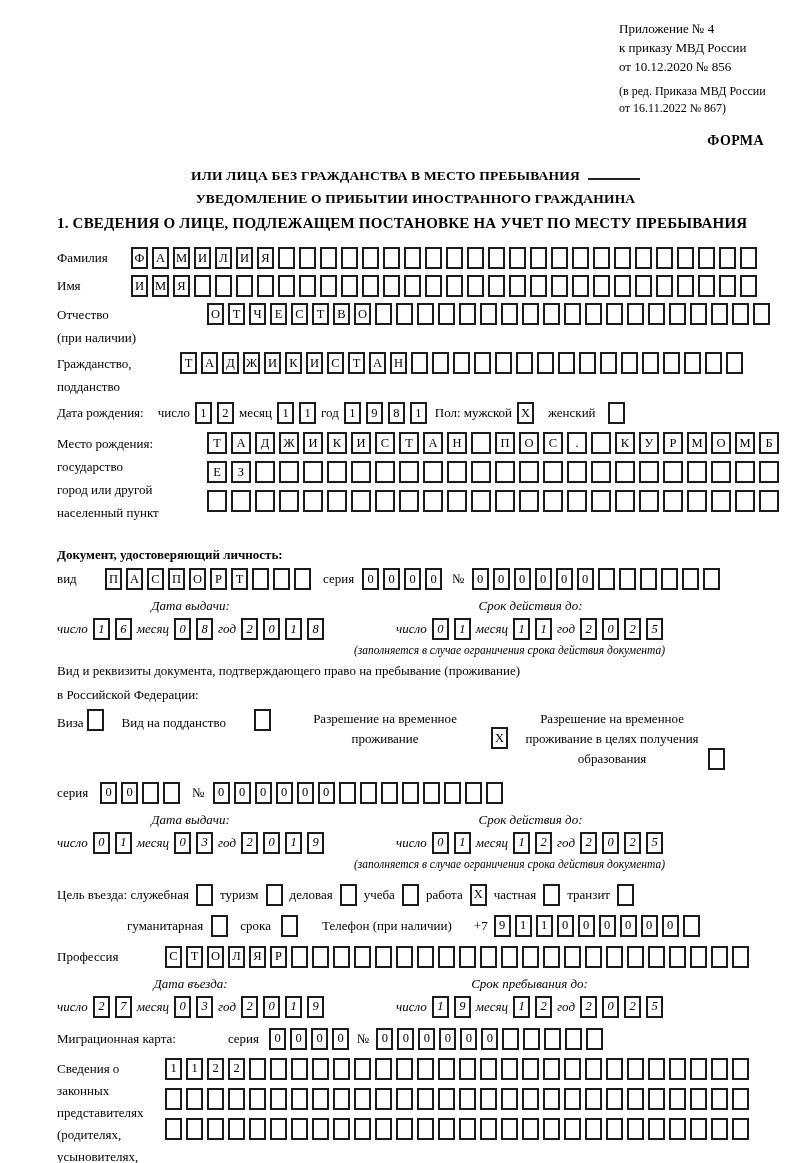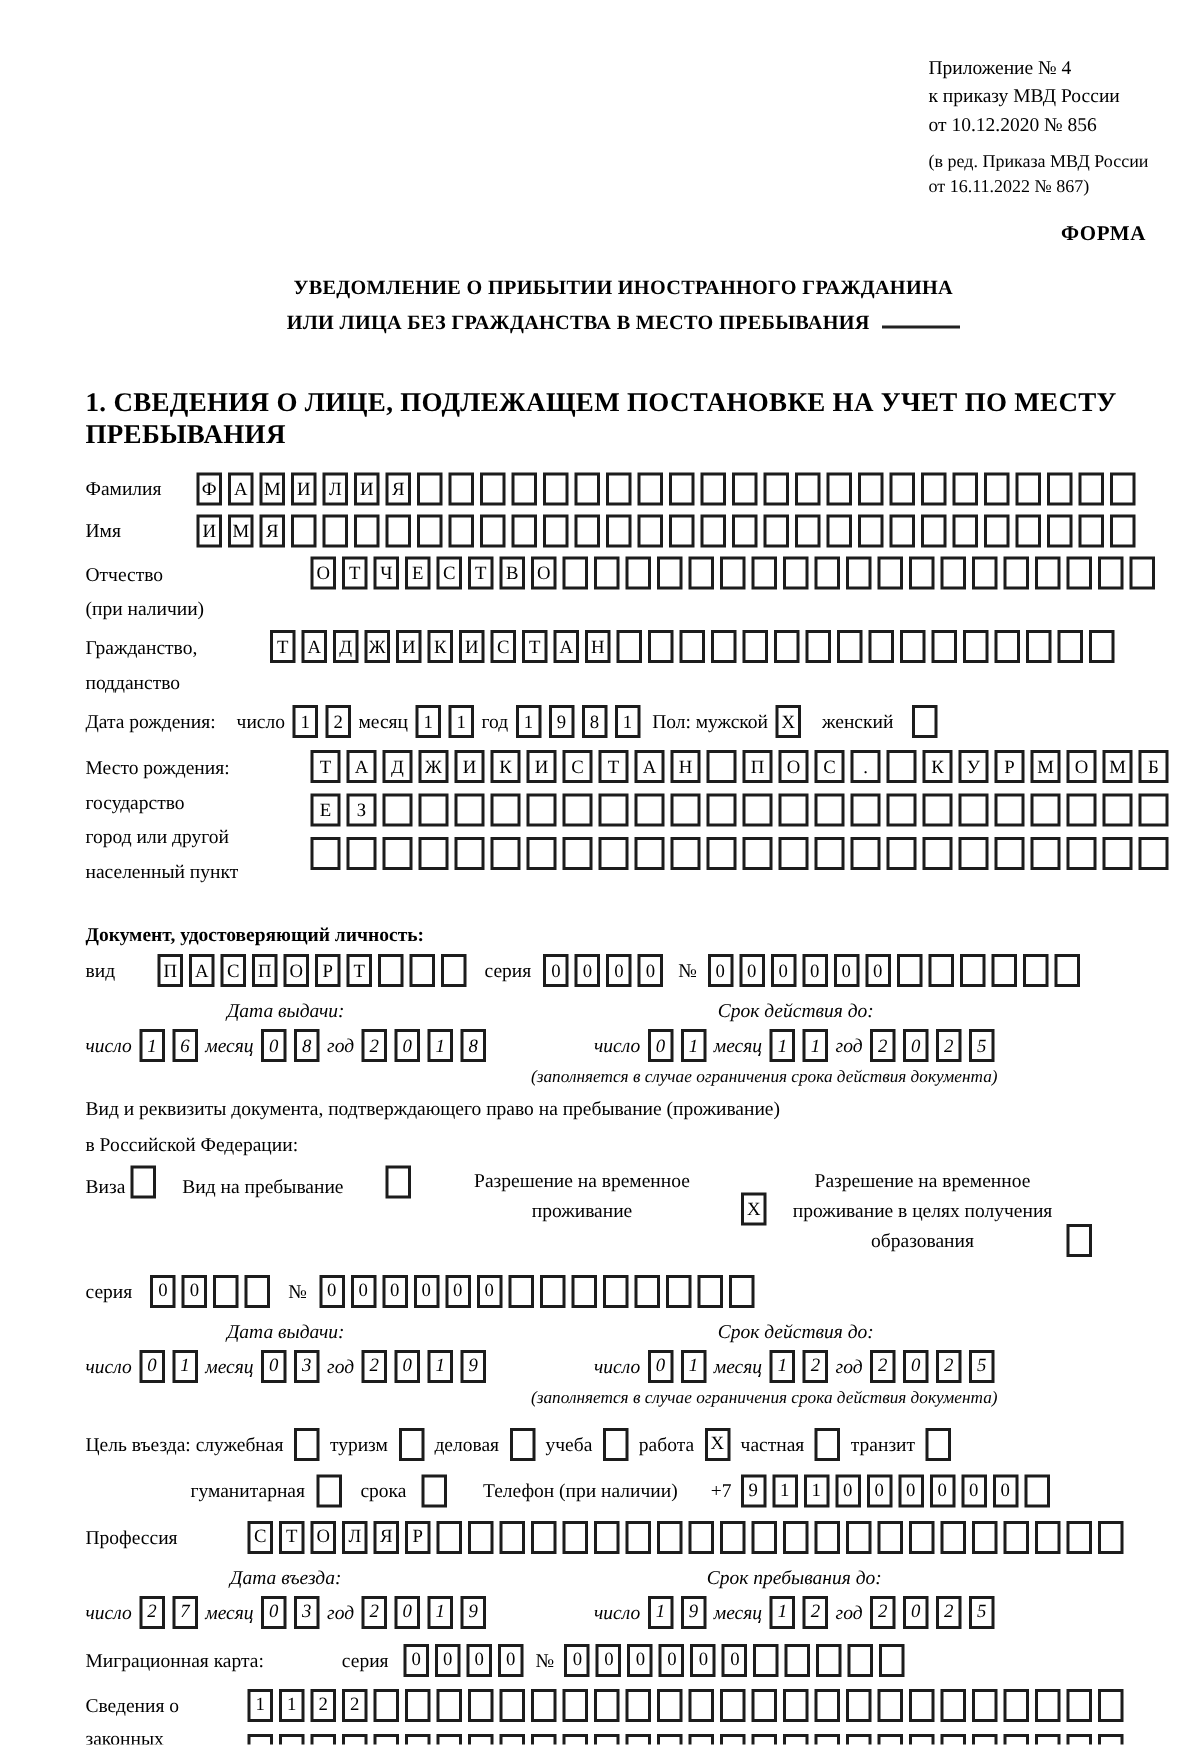--- a/index.html
+++ b/index.html
@@ -2,29 +2,29 @@
 <html><head>
 <meta charset="utf-8">
 <style>
   * { box-sizing: border-box; margin: 0; padding: 0; }
   html, body { background: #ffffff; }
   body {
     width: 800px; height: 1163px; margin: 0 auto;
     font-family: "Liberation Serif", "DejaVu Serif", serif;
     color: #000; overflow: hidden;
   }
-  .page { padding: 36px 26px 0 57px; height: 100%; position: relative; }
+  .page { padding: 20px 26px 0 57px; height: 100%; position: relative; }
 
   
   .hdr-note { margin-left: 562px; font-size: 13px; line-height: 1.45; }
   .hdr-note .ed { font-size: 12px; margin-top: 6px; line-height: 1.45; }
   .forma { text-align: right; margin: 16px 10px 0 0; font-weight: bold; font-size: 14px; letter-spacing: .4px; }
   .title { text-align: center; font-weight: bold; font-size: 13.5px; line-height: 1.7; margin-top: 16px; letter-spacing: .2px; }
   .blank { display: inline-block; width: 52px; border-bottom: 2px solid #222; height: 13px; margin-left: 8px; }
-  .section-h { font-weight: bold; font-size: 18px; margin-top: 31px; letter-spacing: .2px; font-family: Liberation Serif, serif; }
+  .section-h { font-weight: bold; font-size: 15px; margin-top: 4px; letter-spacing: .2px; font-family: Liberation Serif, serif; }
 
   
   .row { display: flex; align-items: center; margin-top: 6px; }
   .row.top { align-items: flex-start; }
   .lbl { font-size: 13px; flex-shrink: 0; }
   .cells { display: flex; gap: 4px; flex-shrink: 0; }
   .cell {
     width: 17px; height: 22px; border: 2px solid #1c1c1c;
     display: inline-flex; align-items: center; justify-content: center;
     font-size: 12.5px; flex-shrink: 0; background: #fff;
@@ -62,24 +62,24 @@
     <div>к приказу МВД России</div>
     <div>от 10.12.2020 № 856</div>
     <div class="ed">
       <div>(в ред. Приказа МВД России</div>
       <div>от 16.11.2022 № 867)</div>
     </div>
   </div>
   <div class="forma">ФОРМА</div>
 
   <div class="title">
-    <div>УВЕДОМЛЕНИЕ О ПРИБЫТИИ ИНОСТРАННОГО ГРАЖДАНИНА</div>
     <div>
       <span>ИЛИ ЛИЦА БЕЗ ГРАЖДАНСТВА В МЕСТО ПРЕБЫВАНИЯ</span><span class="blank"></span>
     </div>
+    <div>УВЕДОМЛЕНИЕ О ПРИБЫТИИ ИНОСТРАННОГО ГРАЖДАНИНА</div>
   </div>
 
   <div class="section-h">1. СВЕДЕНИЯ О ЛИЦЕ, ПОДЛЕЖАЩЕМ ПОСТАНОВКЕ НА УЧЕТ ПО МЕСТУ ПРЕБЫВАНИЯ</div>
 
   <div class="row" style="margin-top:15px">
     <span class="lbl w74">Фамилия</span>
     <span class="cells">
         <span class="cell">Ф</span>
         <span class="cell">А</span>
         <span class="cell">М</span>
@@ -433,21 +433,21 @@
   <div style="font-size:13px; margin-top:8px">в Российской Федерации:</div>
 
   <div class="row top" style="margin-top:6px">
     <span class="chk">
       <span class="lbl">Виза</span>
       <span class="cells" style="margin-left:3px">
           <span class="cell"></span>
         </span>
     </span>
     <span class="chk" style="margin-left:18px">
-      <span class="lbl">Вид на пребывание</span>
+      <span class="lbl">Вид на подданство</span>
       <span class="cells" style="margin-left:28px">
           <span class="cell"></span>
         </span>
     </span>
     <span class="chk" style="margin-left:16px">
       <span class="c2">Разрешение на временное проживание</span>
       <span class="cells" style="margin-left:8px">
           <span class="cell">X</span>
         </span>
     </span>

